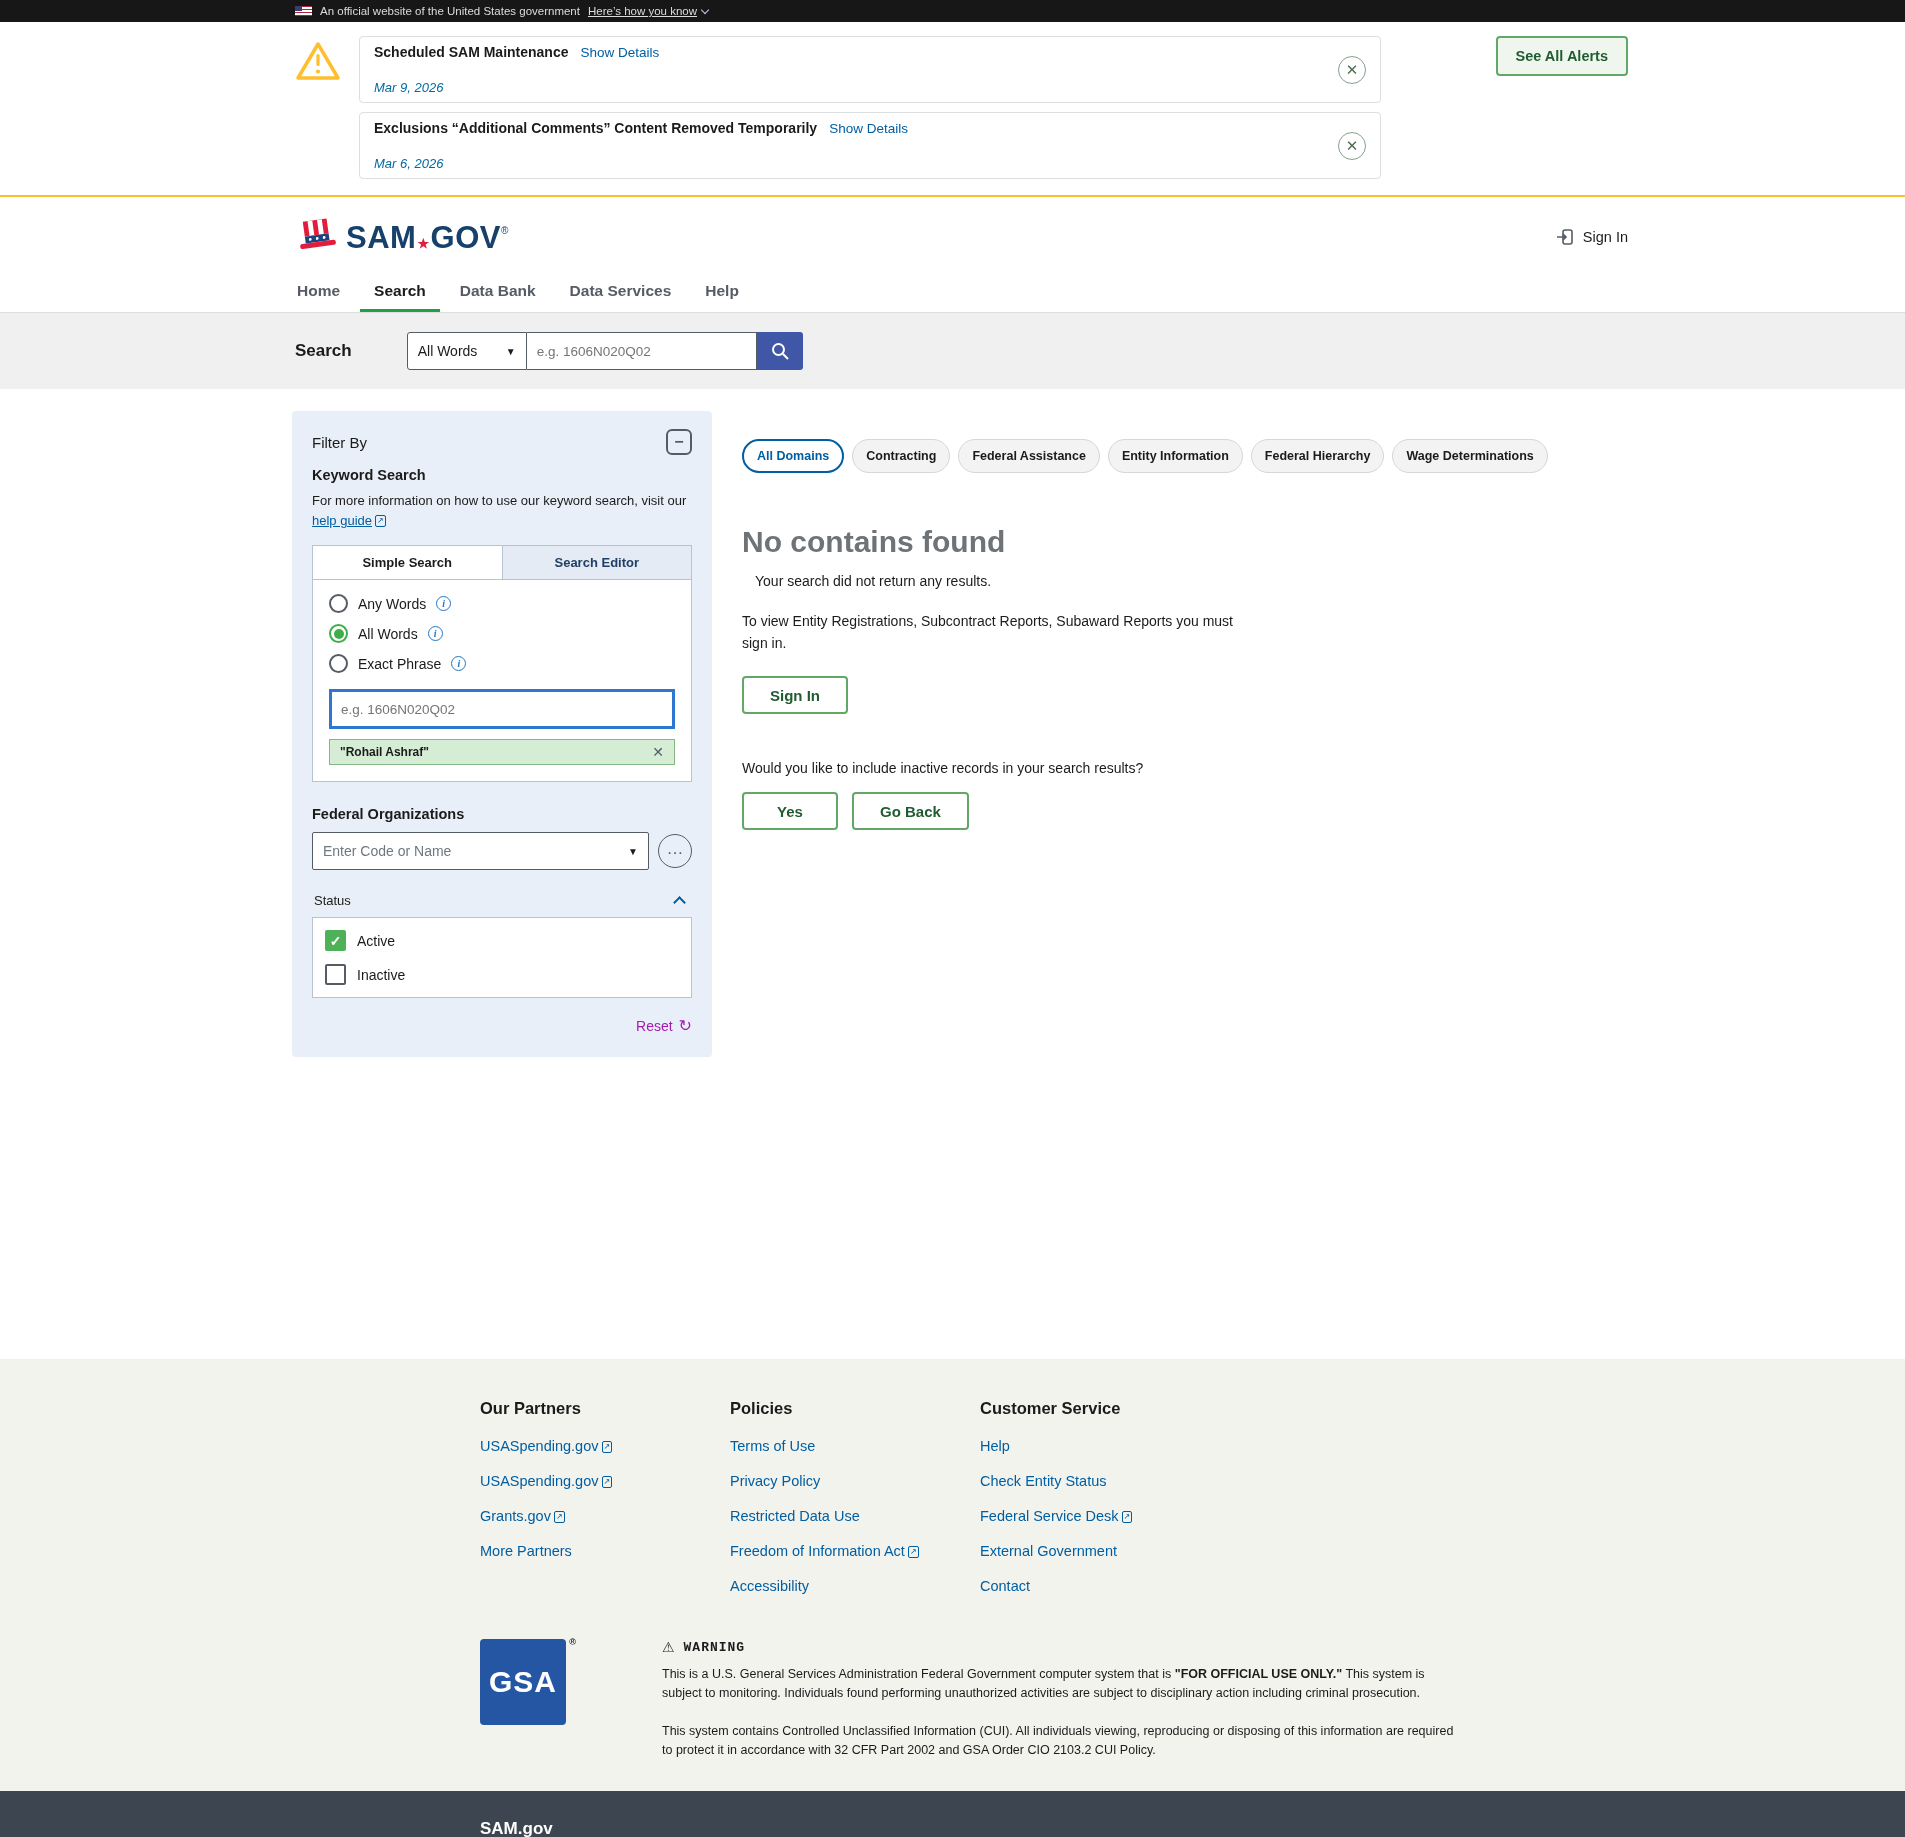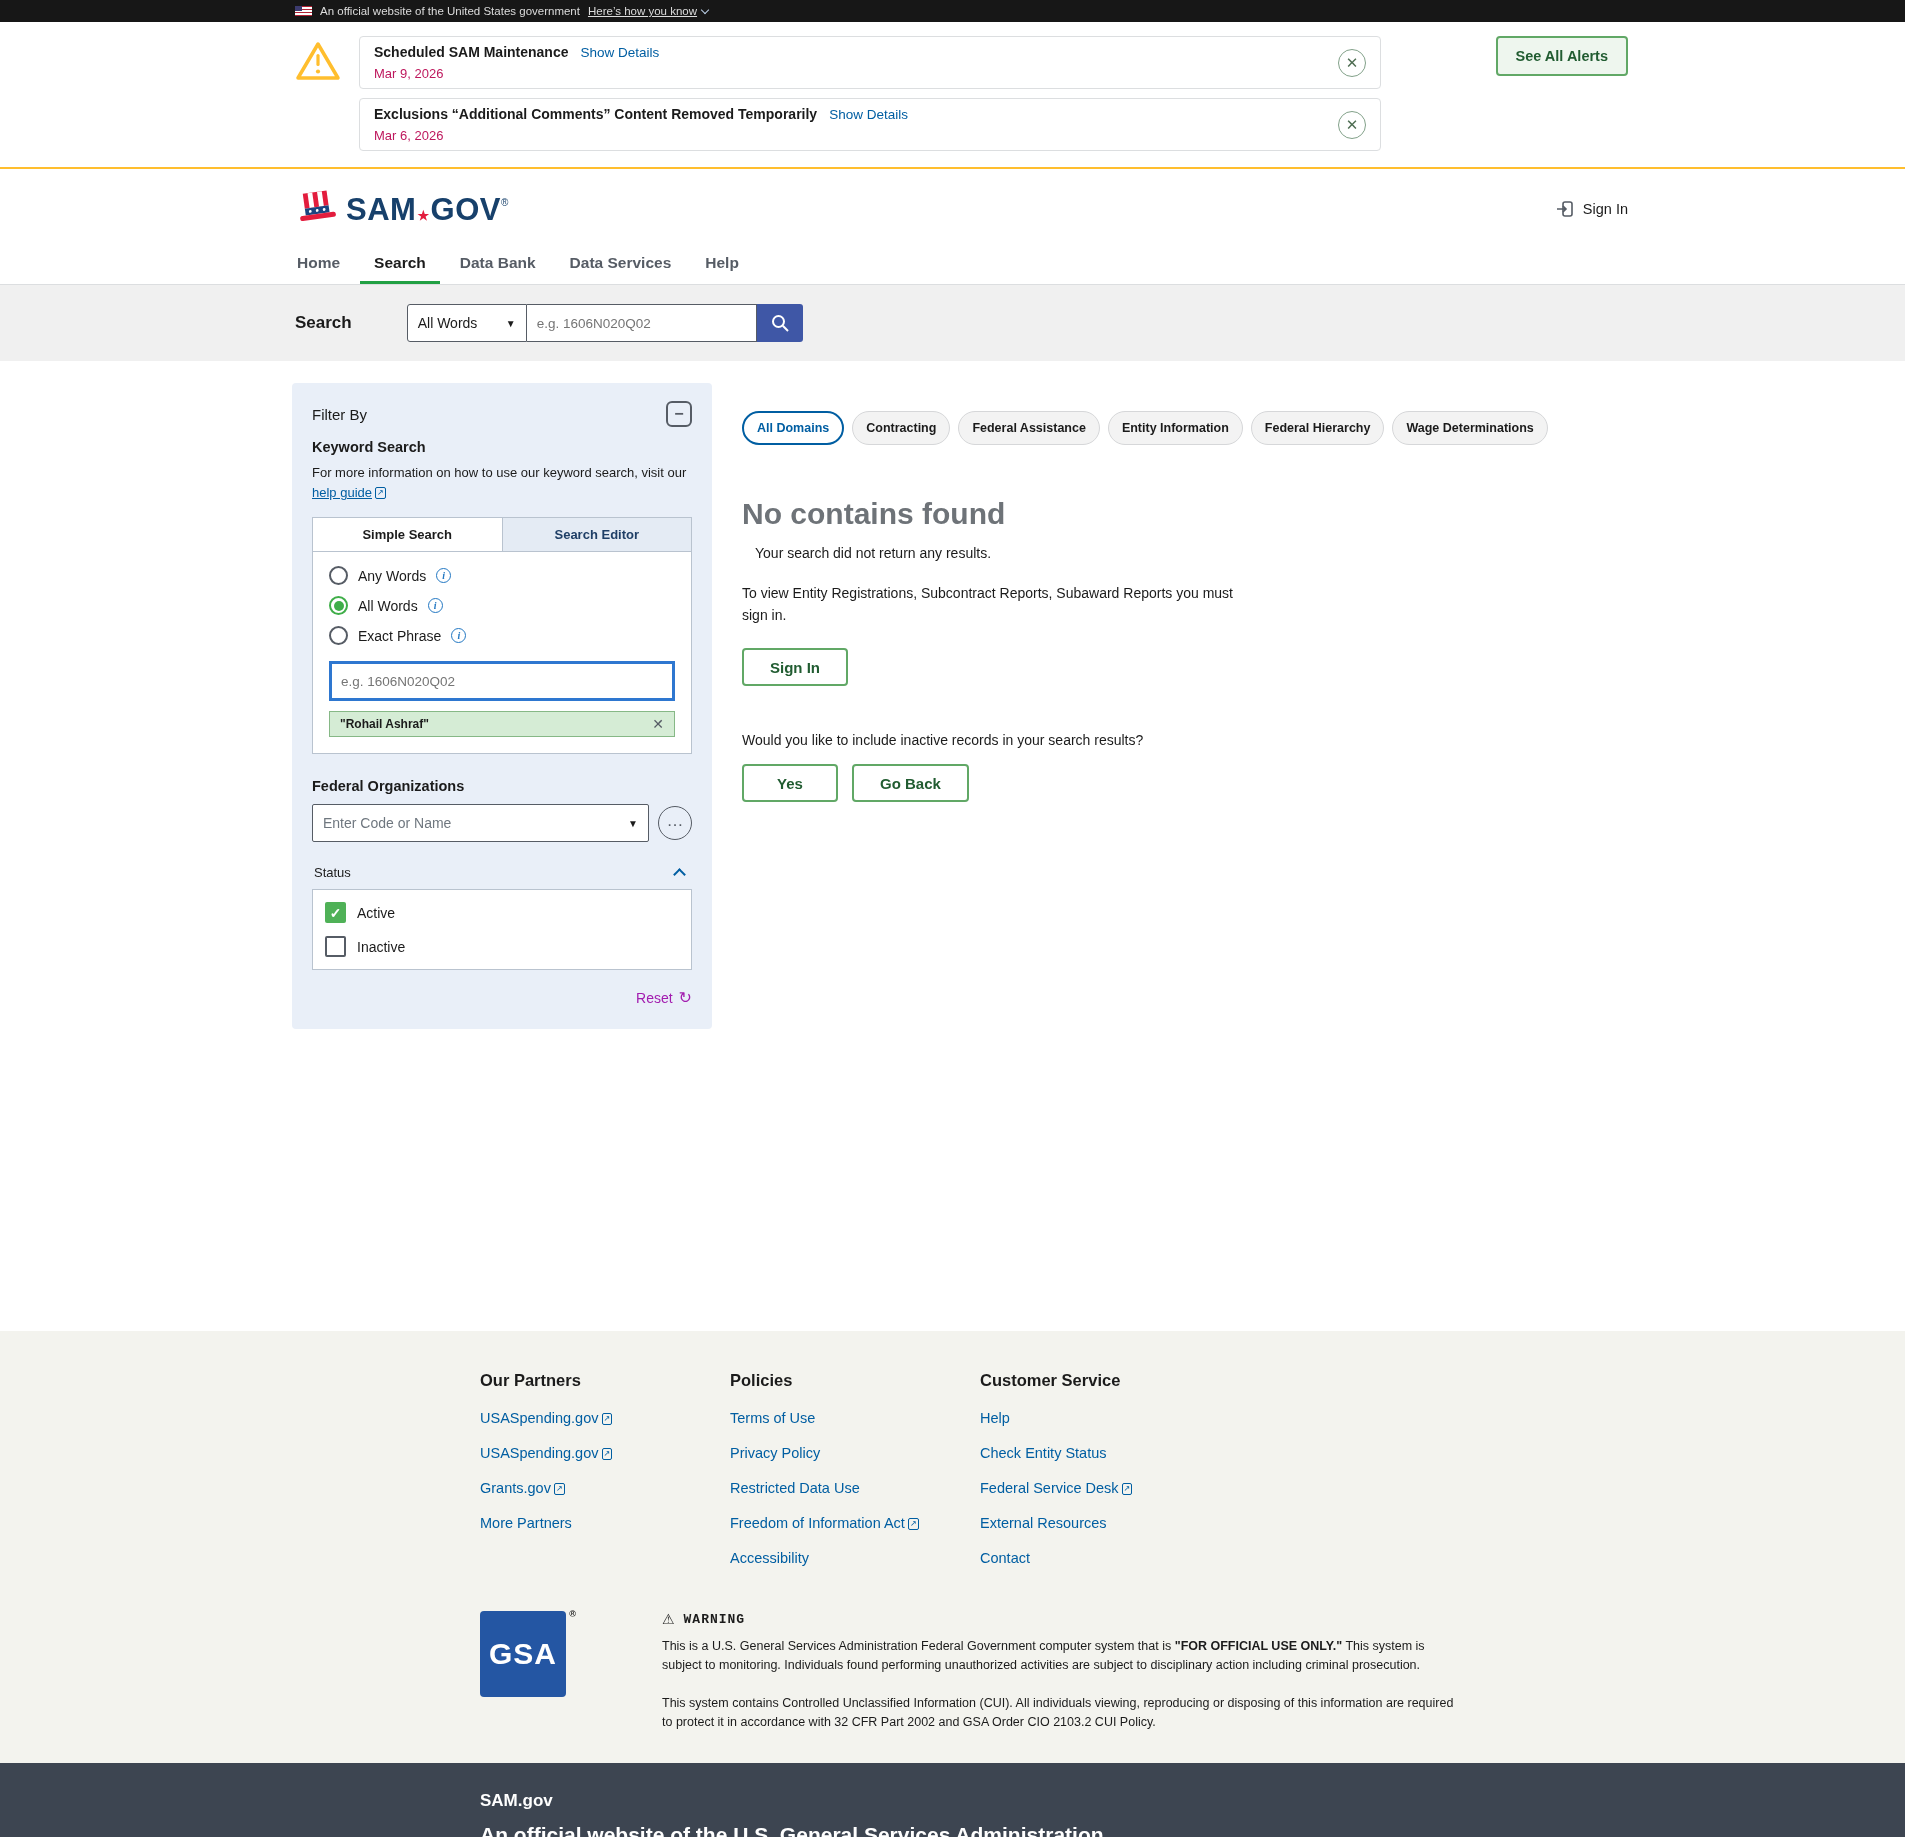--- a/index.html
+++ b/index.html
@@ -27,21 +27,21 @@
   
   .alerts-section { background: #fff; border-bottom: 2px solid #ffbe2e; padding: 14px 0 16px; }
   .alerts-inner { margin: 0 277px 0 295px; display: flex; align-items: flex-start; }
   .warning-triangle { margin: 4px 18px 0 0; flex: 0 0 auto; }
   .alert-stack { width: 1022px; display: flex; flex-direction: column; gap: 9px; }
   .alert-box { border: 1px solid #dcdee0; border-radius: 4px; padding: 7px 14px; display: flex; align-items: center; background: #fff; }
   .alert-content { flex: 1; }
   .alert-title-row { display: flex; align-items: baseline; gap: 12px; }
   .alert-title { font-weight: 700; font-size: 14px; }
   .alert-details { color: #005ea2; font-size: 13.5px; cursor: pointer; }
-  .alert-date { color: #be185d; font-size: 13px; margin-top: 6px; }
+  .alert-date { color: #0369a1; font-size: 13px; margin-top: 20px; font-style: italic; }
   .alert-close { width: 28px; height: 28px; border-radius: 50%; border: 1px solid #82a189; background: none;
     color: #4e6d52; font-size: 15px; line-height: 1; cursor: pointer;
     display: flex; align-items: center; justify-content: center; padding: 0; flex: 0 0 auto; }
   .see-all-btn { margin-left: auto; height: 40px; padding: 0 18px; background: #eef6ee;
     border: 2px solid #61a866; border-radius: 4px; color: #215c31; font-weight: 700; font-size: 14.5px; cursor: pointer; }
 
   
   header { display: flex; align-items: center; justify-content: space-between; padding: 20px 277px 12px 295px; background: #fff; }
   .logo { display: flex; align-items: center; gap: 7px; cursor: pointer; }
   .logo-text { font-size: 31px; font-weight: 800; color: #17406b; letter-spacing: 0.5px; line-height: 1; }
@@ -360,21 +360,21 @@
       <a class="f-link">Privacy Policy</a>
       <a class="f-link">Restricted Data Use</a>
       <a class="f-link"><span>Freedom of Information Act</span><span class="ext-icon">↗</span></a>
       <a class="f-link">Accessibility</a>
     </div>
     <div class="f-col">
       <div class="f-col-title">Customer Service</div>
       <a class="f-link">Help</a>
       <a class="f-link">Check Entity Status</a>
       <a class="f-link"><span>Federal Service Desk</span><span class="ext-icon">↗</span></a>
-      <a class="f-link">External Resources</a>
+      <a class="f-link">External Government</a>
       <a class="f-link">Contact</a>
     </div>
   </div>
 
   <div class="f-bottom">
     <div class="gsa-logo">
       <span>GSA</span>
       <span class="gsa-reg">®</span>
     </div>
     <div class="warn-block">

